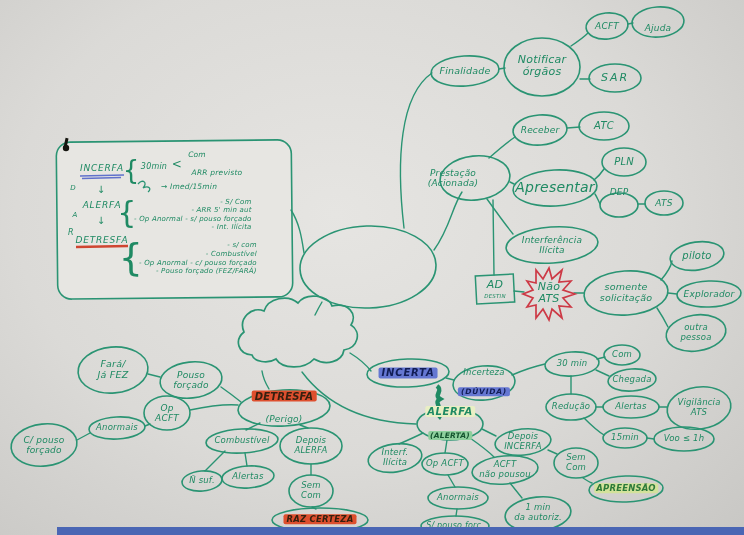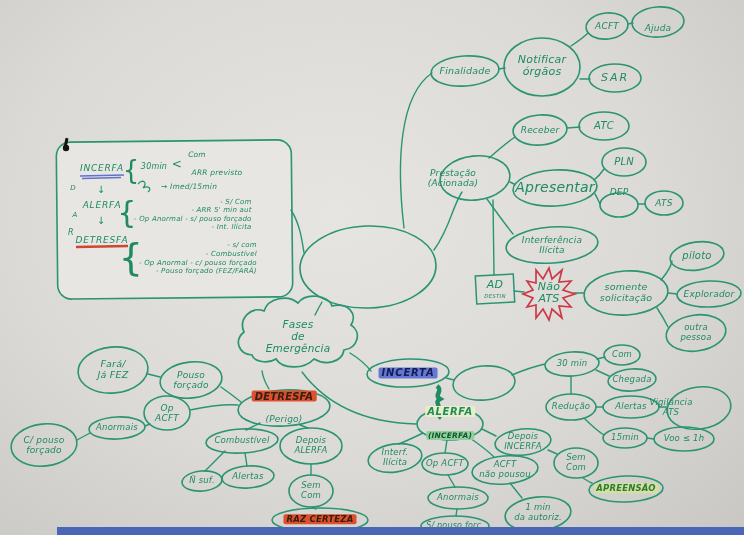--- a/index.html
+++ b/index.html
@@ -151,23 +151,20 @@
 
   <polygon fill="none" stroke="#cd3a46" stroke-width="1.7" points="575,294 563,298 571,307 559,306 562,318 552,309 549,320 543,309 536,318 536,305 527,307 533,298 523,294 533,290 527,281 536,283 536,270 543,279 549,268 552,279 562,270 559,282 571,281 563,290"></polygon>
 
   <g>
     <path d="M 437 386 C 444 391 433 395 440 399 C 433 403 443 407 437 411" stroke="#1f8a63" stroke-width="4.5" fill="none"></path>
     <polygon points="431,410 447,408 440,420" fill="#1f8a63"></polygon>
   </g>
 </svg>
 
 
-<div class="lbl" style="left:298px;top:337px;font-size:10.5px">Fases
-de
-Emergência</div>
 
 <div class="lbl" style="left:465px;top:71px;font-size:9.5px">Finalidade</div>
 <div class="lbl" style="left:542px;top:66px;font-size:11px">Notificar
 órgãos</div>
 <div class="lbl" style="left:607px;top:26px">ACFT</div>
 <div class="lbl" style="left:658px;top:28px">Ajuda</div>
 <div class="lbl" style="left:615px;top:78px;font-size:11px;letter-spacing:2px">SAR</div>
 <div class="lbl" style="left:453px;top:178px">Prestação
 (Acionada)</div>
 <div class="lbl" style="left:540px;top:130px">Receber</div>
@@ -184,36 +181,40 @@
 <div class="lbl" style="left:549px;top:293px;font-size:11px">Não
 ATS</div>
 <div class="lbl" style="left:626px;top:293px;font-size:9.5px">somente
 solicitação</div>
 <div class="lbl" style="left:697px;top:256px;font-size:10px">piloto</div>
 <div class="lbl" style="left:709px;top:294px">Explorador</div>
 <div class="lbl" style="left:696px;top:333px;font-size:8.5px">outra
 pessoa</div>
 
 <div class="lbl" style="left:408px;top:373px;font-size:10px"><span class="hl-blue">INCERTA</span></div>
+<div class="lbl" style="left:484px;top:382px;font-size:8.5px">
+  <div>Incerteza</div>
+  <div><span class="hl-blue" style="font-size:7.5px">(DÚVIDA)</span></div>
+</div>
 <div class="lbl" style="left:572px;top:364px;font-size:8.5px">30 min</div>
 <div class="lbl" style="left:622px;top:355px;font-size:8.5px">Com</div>
 <div class="lbl" style="left:632px;top:380px;font-size:8.5px">Chegada</div>
 <div class="lbl" style="left:571px;top:407px;font-size:8.5px">Redução</div>
 <div class="lbl" style="left:631px;top:407px;font-size:8.5px">Alertas</div>
-<div class="lbl" style="left:671px;top:408px;font-size:8.5px">Vigilância
+<div class="lbl" style="left:699px;top:408px;font-size:8.5px">Vigilância
 ATS</div>
 <div class="lbl" style="left:625px;top:438px;font-size:8.5px">15min</div>
 <div class="lbl" style="left:684px;top:439px;font-size:8.5px">Voo ≤ 1h</div>
 <div class="lbl" style="left:576px;top:463px;font-size:8.5px">Sem
 Com</div>
 <div class="lbl" style="left:626px;top:489px;font-size:8.5px"><span class="hl-lime">APREENSÃO</span></div>
 
 <div class="lbl" style="left:450px;top:423px;font-size:10px">
   <div><span class="hl-pale">ALERFA</span></div>
-  <div><span class="hl-green" style="font-size:7.5px">(INCERFA)</span></div>
+  <div><span class="hl-green" style="font-size:7.5px">(ALERTA)</span></div>
 </div>
 <div class="lbl" style="left:395px;top:458px;font-size:8.5px">Interf.
 Ilícita</div>
 <div class="lbl" style="left:445px;top:464px;font-size:8.5px">Op ACFT</div>
 <div class="lbl" style="left:505px;top:470px;font-size:8.5px">ACFT
 não pousou</div>
 <div class="lbl" style="left:523px;top:442px;font-size:8.5px">Depois
 INCERFA</div>
 <div class="lbl" style="left:458px;top:498px;font-size:8.5px">Anormais</div>
 <div class="lbl" style="left:455px;top:526px;font-size:8px">S/ pouso forç.</div>

